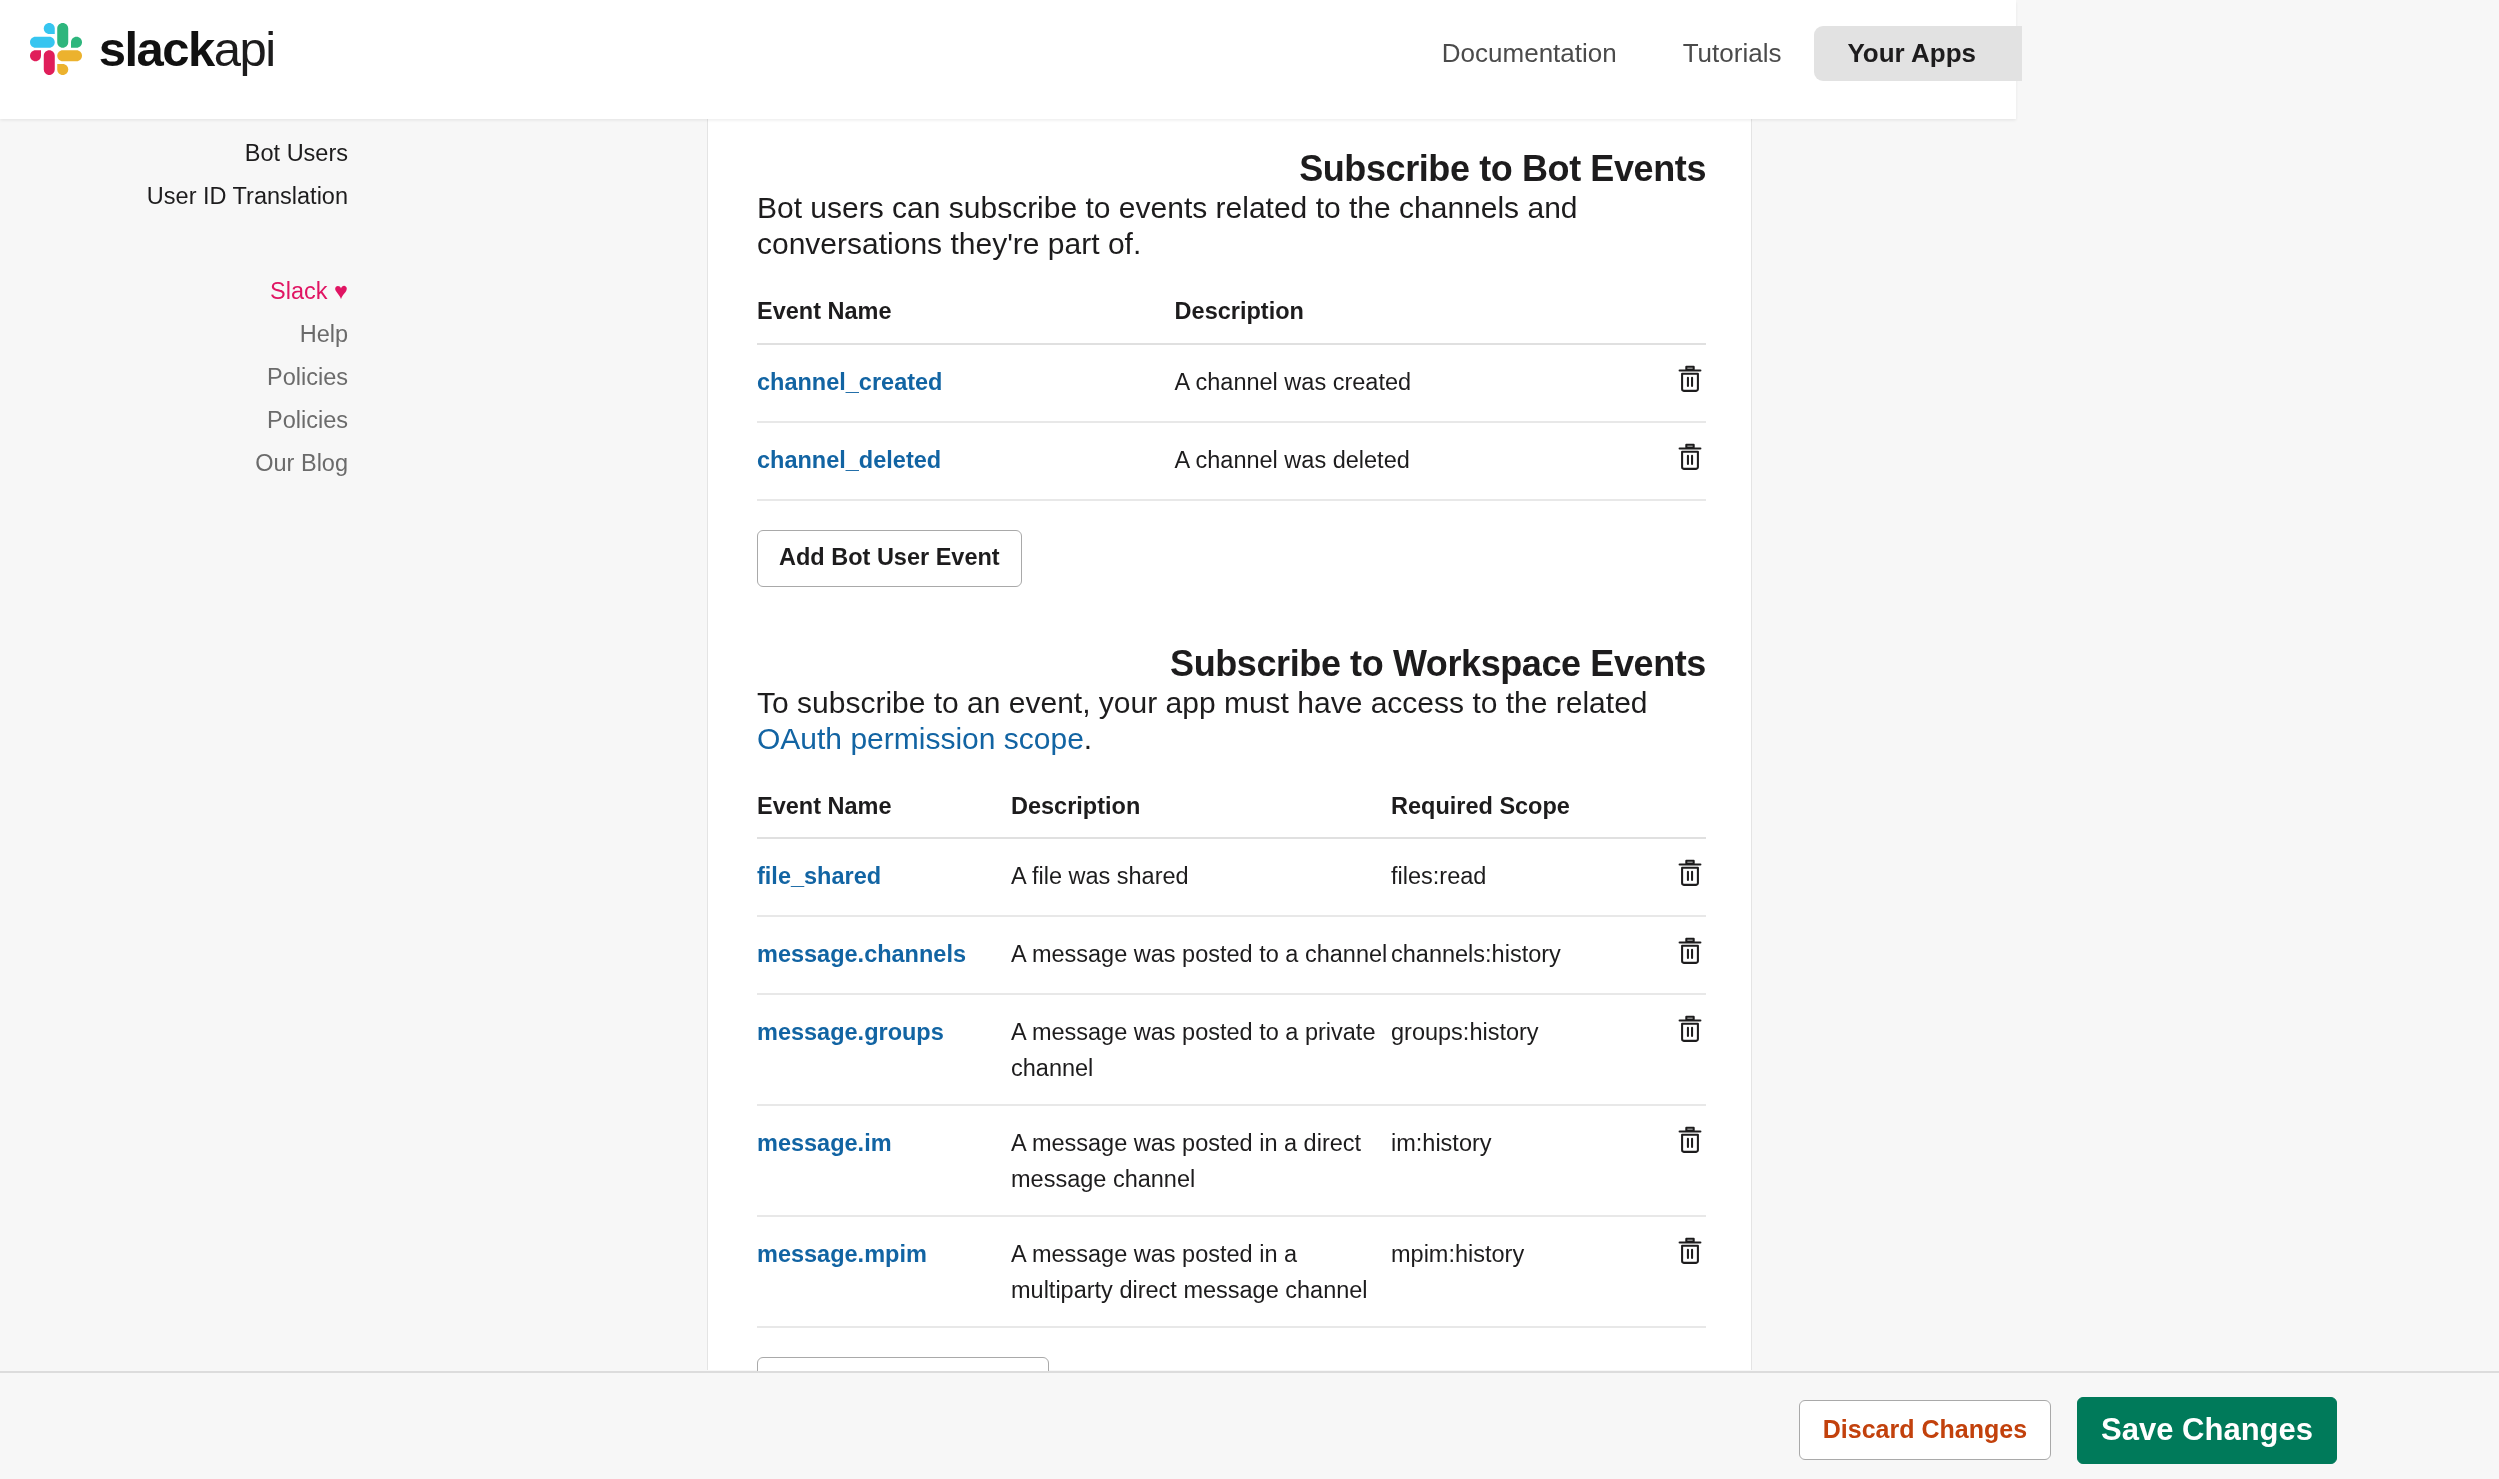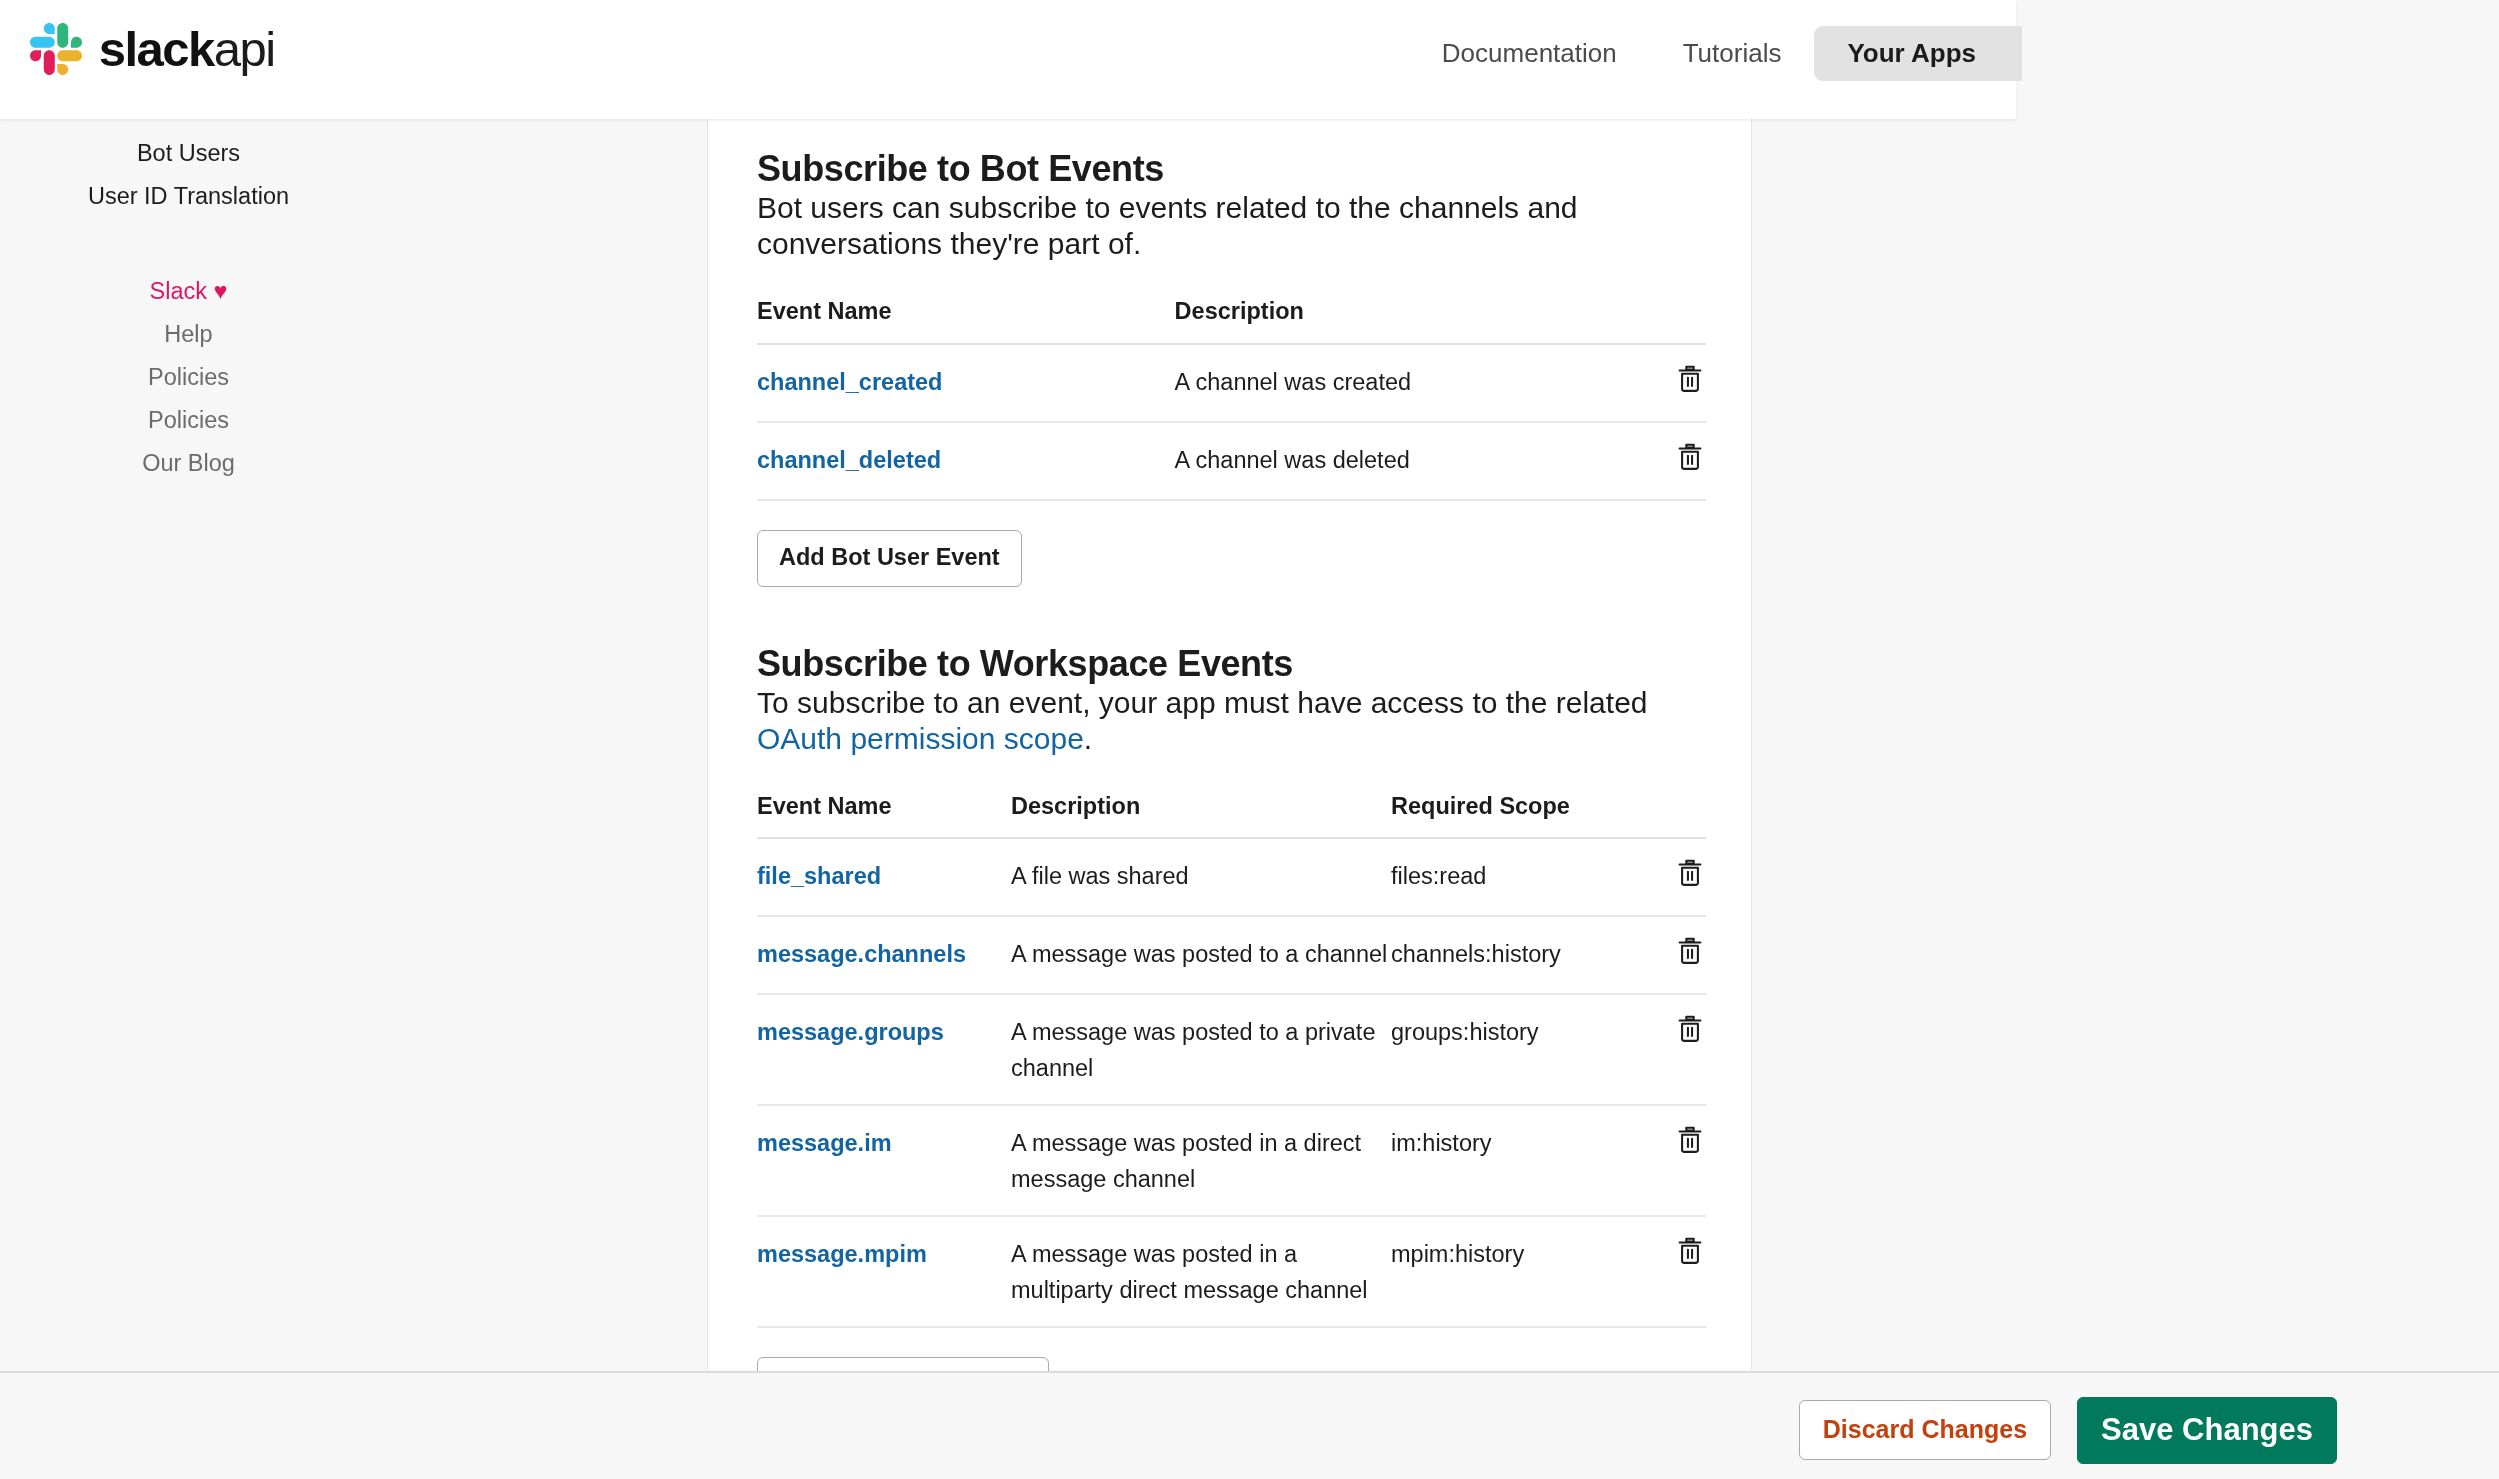--- a/index.html
+++ b/index.html
@@ -82,21 +82,21 @@
     width: 708px;
     height: 1251px;
     background: #f7f7f7;
     border-right: 1.5px solid #e4e4e4;
   }
   #sidebar-nav {
     position: absolute;
     right: 359px;   
     top: 13px;
     width: 319px;
-    text-align: center;
+    text-align: right;
   }
   #sidebar-nav .s-item {
     display: block;
     font-size: 23.5px;
     line-height: 43px;
     color: #1d1c1d;
     text-decoration: none;
     white-space: nowrap;
     cursor: pointer;
   }
@@ -119,20 +119,21 @@
     top: 28px;
     width: 949px;
   }
 
   h2.section-title {
     font-size: 36px;
     font-weight: bold;
     color: #1d1c1d;
     letter-spacing: -0.4px;
     line-height: 43px;
+    text-align: right;
   }
   p.section-desc {
     font-size: 30px;
     line-height: 36px;
     color: #1d1c1d;
     max-width: 945px;
   }
   p.section-desc a { color: #1264a3; text-decoration: none; cursor: pointer; }
 
   

